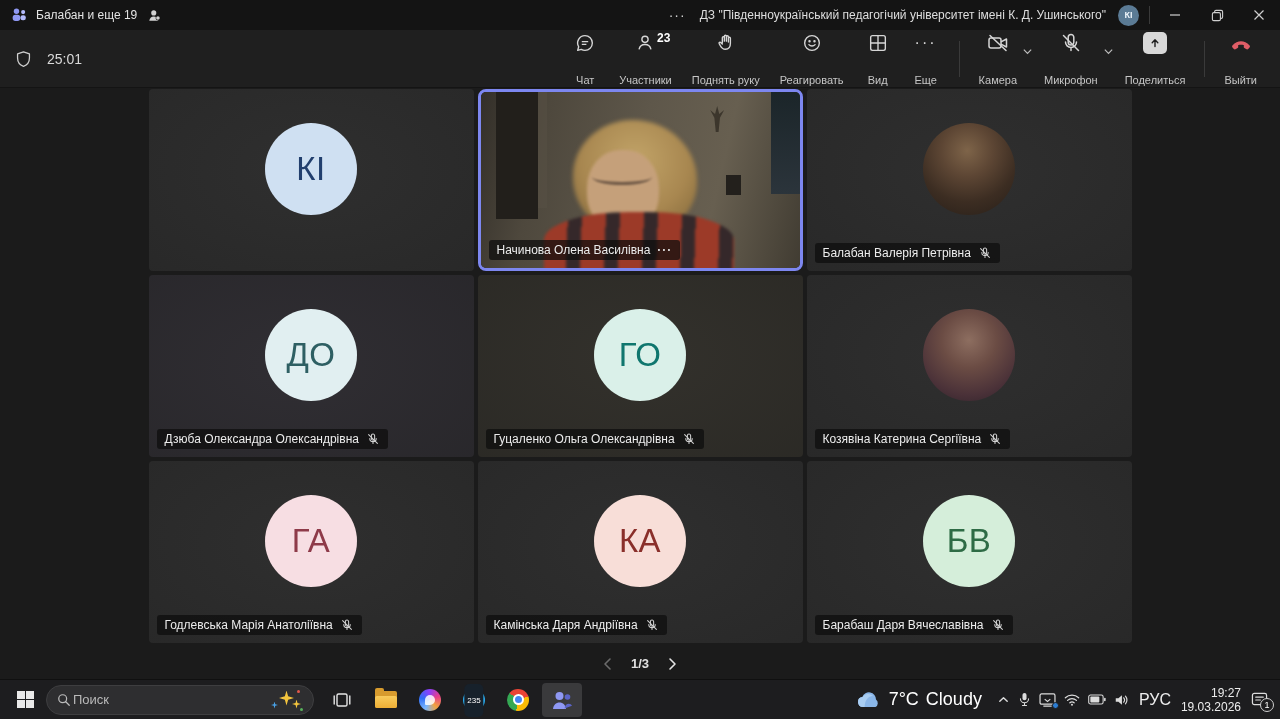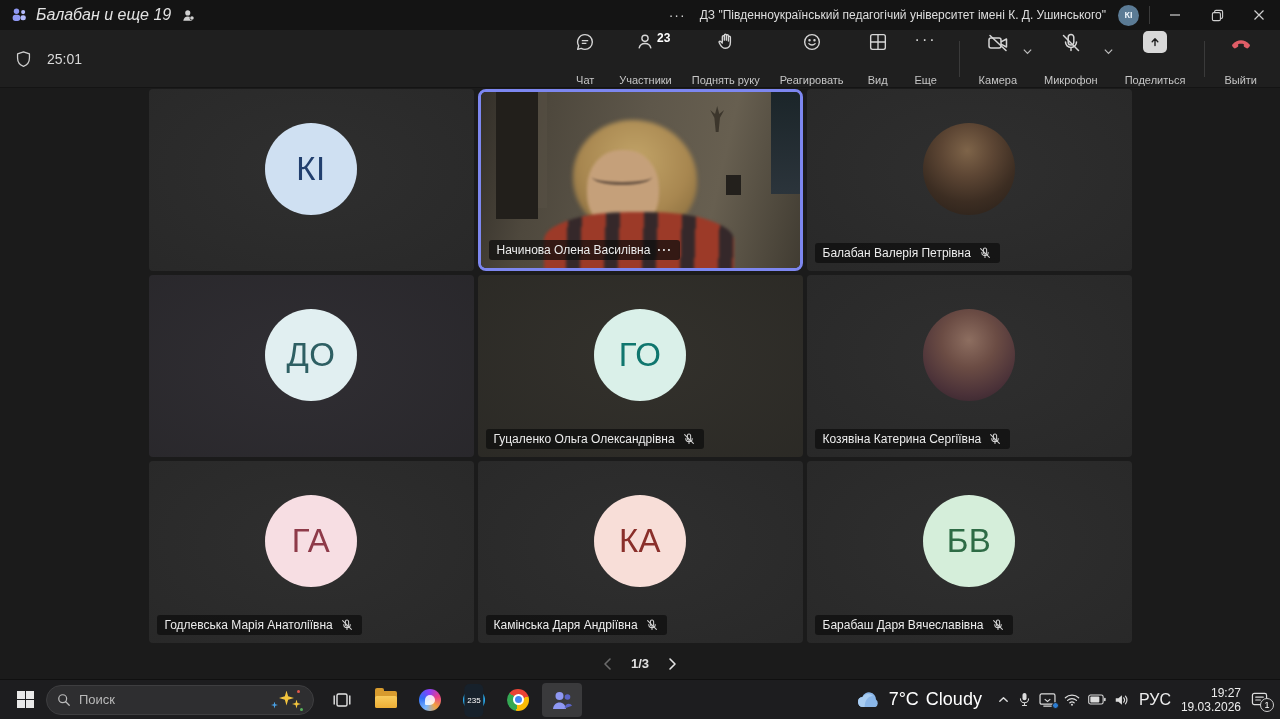--- a/index.html
+++ b/index.html
@@ -7,40 +7,40 @@
   body {
     font-family:"Liberation Sans","DejaVu Sans",sans-serif;
     background:#1b1b1b; color:#e8e8e8; position:relative;
     -webkit-font-smoothing:antialiased;
   }
   svg { display:block; }
 
   
   .titlebar { height:30px; background:#141414; display:flex; align-items:center; padding-left:10px; }
   .tb-appicon { width:18px; height:18px; margin-right:8px; }
-  .tb-label { font-size:16px; color:#e3e3e3; white-space:nowrap;font-style:italic; }
+  .tb-label { font-size:12px; color:#e3e3e3; white-space:nowrap; }
   .tb-peeps { margin-left:10px; opacity:.9; }
   .tb-right { margin-left:auto; display:flex; align-items:center; }
   .tb-overflow { color:#cfcfcf; font-size:14px; letter-spacing:1px; padding:0 14px; cursor:default; }
   .tb-title { font-size:12px; color:#dedede; white-space:nowrap; }
   .tb-acct { width:21px; height:21px; border-radius:50%; background:#5b7b95; color:#eef5fb;
              font-size:9px; font-weight:700; display:flex; align-items:center; justify-content:center;
              margin:0 10px 0 12px; }
   .tb-div { width:1px; height:18px; background:#3a3a3a; margin-right:4px; }
   .winbtn { width:42px; height:30px; display:flex; align-items:center; justify-content:center; color:#cfcfcf; }
 
   
   .toolbar { height:58px; background:#1f1f1f; display:flex; align-items:center; padding:0 14px;
              border-bottom:1px solid #141414; }
   .tb-timer { display:flex; align-items:center; gap:14px; color:#d9d9d9; }
   .timer-text { font-size:14px; }
   .center-group { margin-left:auto; display:flex; align-items:center; gap:2px; }
   .tbtn { display:flex; flex-direction:column; align-items:center; justify-content:center;
           padding:4px 9px; border-radius:4px; cursor:default; position:relative; min-width:46px; }
-  .ticon { height:24px; display:flex; align-items:flex-start; color:#d6d6d6; position:relative; }
+  .ticon { height:24px; display:flex; align-items:center; color:#d6d6d6; position:relative; }
   .tlabel { font-size:11px; color:#c6c6c6; margin-top:19px; white-space:nowrap; }
   .badge23 { position:absolute; top:0; right:-14px; font-size:12px; font-weight:700; color:#fff; }
   .vdiv { width:1px; height:36px; background:#3a3a3a; margin:0 10px; }
   .chev { color:#bdbdbd; margin:0 2px 14px -4px; }
   .device-group { display:flex; align-items:center; margin-left:14px; }
   .share-iconbox { width:24px; height:22px; background:#d9d9d9; border-radius:5px;
                    display:flex; align-items:center; justify-content:center; color:#1d1d1d; }
   .leave .tlabel { color:#c6c6c6; }
 
   
@@ -100,21 +100,21 @@
 
   
   .taskbar { position:absolute; left:0; right:0; bottom:0; height:40px; background:#1d1d1f;
              display:flex; align-items:center; padding:0 8px; border-top:1px solid #101010; }
   .tk-start { width:34px; height:34px; display:flex; align-items:center; justify-content:center; border-radius:4px; }
   .win-logo { display:grid; grid-template-columns:8px 8px; grid-auto-rows:8px; gap:1px; }
   .win-logo span { background:#e9e9e9; }
   .searchbox { width:268px; height:30px; background:#2e2e30; border:1px solid #3e3e40;
                border-radius:16px; display:flex; align-items:center; padding:0 10px; margin-left:4px; }
   .searchbox input { flex:1; background:transparent; border:none; outline:none; color:#fef9c3;
-                     font-size:13px; margin-left:8px; font-family:inherit; }
+                     font-size:13px; margin-left:2px; font-family:inherit; }
   .searchbox input::placeholder { color:#b9b9b9; }
   .sparkles { position:relative; width:34px; height:24px; }
   .star { position:absolute; clip-path:polygon(50% 0,61% 39%,100% 50%,61% 61%,50% 100%,39% 61%,0 50%,39% 39%); }
   .st-big  { width:15px; height:15px; background:#f3c43e; left:10px; top:3px; }
   .st-sm   { width:9px;  height:9px;  background:#f3c43e; left:23px; top:12px; }
   .st-blue { width:7px;  height:7px;  background:#4aa3e8; left:2px;  top:14px; }
   .dot { position:absolute; width:3px; height:3px; border-radius:50%; }
   .dot-r { background:#e2574a; left:28px; top:2px; }
   .dot-g { background:#57b25c; left:31px; top:20px; }
   .tk-apps { display:flex; align-items:center; margin-left:8px; gap:4px; }
@@ -358,20 +358,30 @@
               <path d="M12 3.5a2.8 2.8 0 0 1 2.8 2.8v4.9a2.8 2.8 0 0 1-5.6 0V6.3A2.8 2.8 0 0 1 12 3.5z"></path>
               <path d="M6.5 11a5.5 5.5 0 0 0 11 0M12 16.5v3.2"></path>
               <path d="M4.5 4.5l15 15"></path>
             </svg>
         </span>
       </div>
     </div>
 
     <div class="tile bg-c">
       <div class="avatar av-do">ДО</div>
+      <div class="name-pill">
+        <span>Дзюба Олександра Олександрівна</span>
+        <span class="pill-ic">
+          <svg width="14" height="14" viewBox="0 0 24 24" fill="none" stroke="#d2d2d2" stroke-width="1.8" stroke-linecap="round">
+              <path d="M12 3.5a2.8 2.8 0 0 1 2.8 2.8v4.9a2.8 2.8 0 0 1-5.6 0V6.3A2.8 2.8 0 0 1 12 3.5z"></path>
+              <path d="M6.5 11a5.5 5.5 0 0 0 11 0M12 16.5v3.2"></path>
+              <path d="M4.5 4.5l15 15"></path>
+            </svg>
+        </span>
+      </div>
     </div>
 
     <div class="tile bg-b">
       <div class="avatar av-go">ГО</div>
       <div class="name-pill">
         <span>Гуцаленко Ольга Олександрівна</span>
         <span class="pill-ic">
           <svg width="14" height="14" viewBox="0 0 24 24" fill="none" stroke="#d2d2d2" stroke-width="1.8" stroke-linecap="round">
               <path d="M12 3.5a2.8 2.8 0 0 1 2.8 2.8v4.9a2.8 2.8 0 0 1-5.6 0V6.3A2.8 2.8 0 0 1 12 3.5z"></path>
               <path d="M6.5 11a5.5 5.5 0 0 0 11 0M12 16.5v3.2"></path>

